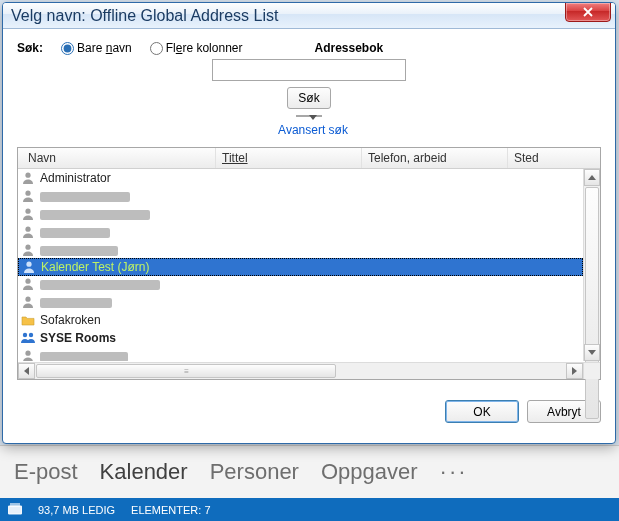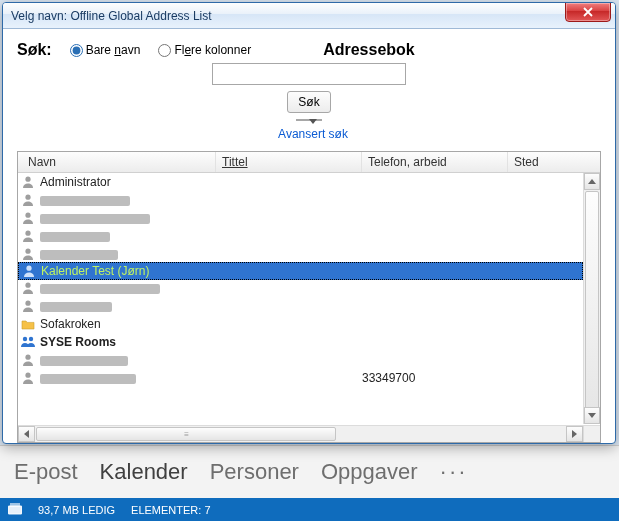--- a/index.html
+++ b/index.html
@@ -9,60 +9,60 @@
   .dialog {
     position: absolute; left: 2px; top: 2px; width: 614px; height: 442px;
     background: #fff; border: 1px solid #2e6aa8; border-radius: 4px;
     box-shadow: 0 3px 14px rgba(0,0,0,.35);
     overflow: hidden;
   }
   .titlebar {
     height: 26px; background: linear-gradient(#fdfefe,#e9f1fa 45%,#d7e6f7 46%,#e8f2fc);
     border-bottom: 1px solid #9fb9d6;
     display: flex; align-items: center; padding: 0 2px 0 8px;
-    color: #1b3c63; font-size: 12px;
+    color: #1b3c63; font-size: 16px;
     position: relative;
   }
   .titlebar .title { white-space: nowrap; }
   .titlebar .winbtns { position: absolute; right: 4px; top: -1px; display: flex; }
   .closebtn {
     width: 46px; height: 20px; border: 1px solid #9c1a1a;
     background: linear-gradient(#f07f7f,#d94040 45%,#c62828 46%,#e25656);
     border-bottom-left-radius: 4px; border-bottom-right-radius: 4px;
     display: flex; align-items: center; justify-content: center; color: #fff;
     font-weight: bold; font-size: 12px; cursor: pointer;
     box-shadow: inset 0 0 0 1px rgba(255,255,255,.35);
   }
   .closebtn svg { width: 10px; height: 10px; }
 
   .content { padding: 12px 14px 10px 14px; }
 
   .row1 { display: flex; align-items: center; gap: 18px; margin-bottom: 4px; }
-  .lbl { font-size: 16px; }
+  .lbl { font-size: 12px; }
   .radio { display: inline-flex; align-items: center; gap: 3px; }
   .radio input { margin: 0; accent-color: #2a6fb5; }
   .radio span u { text-decoration: underline; }
   .ab-label { margin-left: 54px; font-weight: bold; }
 
   .row2 { display: flex; align-items: center; gap: 6px; margin-bottom: 10px; flex-direction: column; }
   .searchbox { width: 194px; height: 22px; border: 1px solid #a7a7a7; padding: 2px 4px; font-size: 12px; }
   .btn {
     height: 22px; border: 1px solid #a7a7a7; background: linear-gradient(#fdfdfd,#ececec);
     border-radius: 3px; padding: 0 10px; font-size: 12px; cursor: pointer;
   }
   .ab-combo {
     flex: 1; height: 22px; border: 1px solid #a7a7a7; background: #fff;
     display: flex; align-items: center; padding: 0 18px 0 6px; position: relative;
     font-size: 12px;
   }
   .ab-combo .arrow { position: absolute; right: 4px; top: 50%; transform: translateY(-50%); }
   .link { color: #0b5bd3; cursor: pointer; white-space: nowrap; margin-left: 8px; }
 
   
-  .listwrap { border: 1px solid #a7a7a7; height: 292px; position: relative; background: #fff; }
+  .listwrap { border: 1px solid #a7a7a7; height: 233px; position: relative; background: #fff; }
   .listhead {
     height: 21px; background: linear-gradient(#fdfdfd,#ececec);
     border-bottom: 1px solid #d0d0d0;
     display: flex; align-items: center; font-size: 12px; color: #333;
   }
   .listhead .col { padding: 0 6px; border-right: 1px solid #e2e2e2; height: 100%; display: flex; align-items: center; white-space: nowrap; }
   .col-name  { width: 198px; padding-left: 10px !important; }
   .col-title { width: 146px; text-decoration: underline; }
   .col-phone { width: 146px; }
   .col-place { flex: 1; border-right: none !important; }

